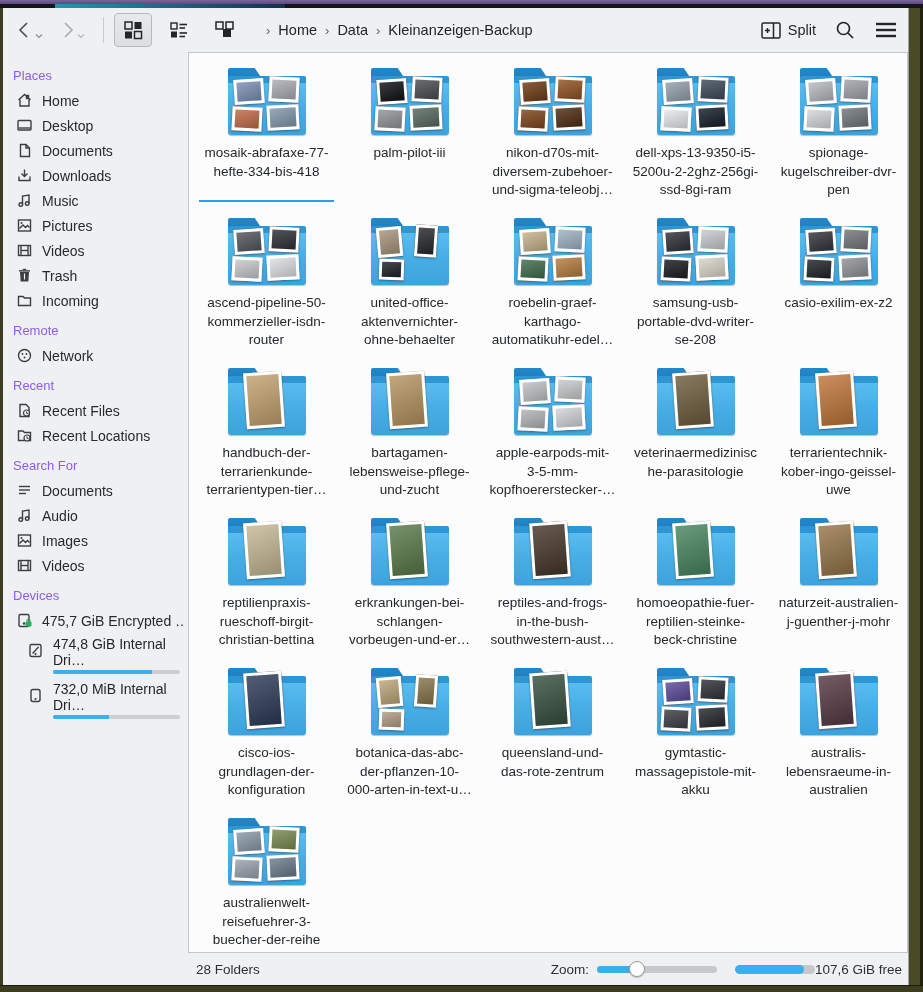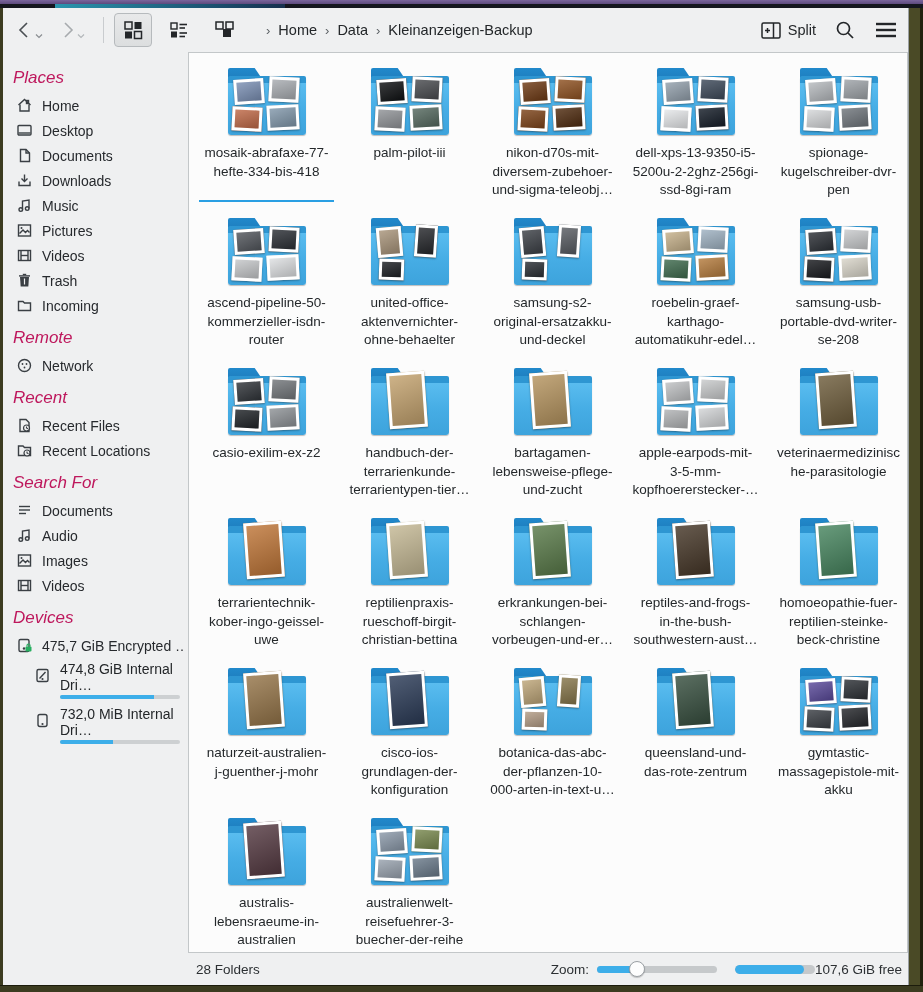--- a/index.html
+++ b/index.html
@@ -29,25 +29,25 @@
   .crumb { padding:2px 4px; cursor:pointer; }
   .crumb.last { font-weight:400; }
   .crumb-sep { color:#5a5f63; margin:0 4px; font-size:13px; }
   .tb-right { margin-left:auto; display:flex; align-items:center; gap:18px;text-align:center; }
   .split-btn { display:flex; align-items:center; gap:7px; font-size:14.5px; cursor:pointer; }
   .icon-btn { cursor:pointer; display:flex; align-items:center; }
 
   
   .body-row { flex:1; display:flex; min-height:0; }
   .sidebar { width:185px; flex:0 0 185px; padding:6px 0 0 0; overflow:hidden; background:#eff0f1; }
-  .side-title { color:#be185d; font-size:17px; padding:10px 0 5px 10px;font-style:italic; }
+  .side-title { color:#8b5cf6; font-size:13px; padding:10px 0 5px 10px; }
   .side-item { display:flex; align-items:center; gap:9px; padding:4px 4px 4px 13px; font-size:14px; color:#26292d; cursor:pointer; }
   .side-item .ic { width:17px; height:17px; flex:0 0 17px; display:flex; align-items:center; justify-content:center; }
   .side-item .lbl { white-space:nowrap; overflow:hidden; }
-  .dev-wrap { padding:3px 8px 3px 31px; cursor:pointer; }
+  .dev-wrap { padding:3px 8px 3px 24px; cursor:pointer; }
   .dev-top { display:flex; align-items:center; gap:9px; font-size:14px; }
   .usage { margin:2px 0 1px 26px; height:4px; background:#cdd0d2; border-radius:2px; overflow:hidden; }
   .usage > div { height:100%; background:#3daee9; }
 
   
   .main-view { flex:1; background:#fcfcfc; border:1px solid #c3c7c9; border-bottom:1px solid #c3c7c9; margin:0; overflow:hidden; position:relative; }
   .grid { display:grid; grid-template-columns:repeat(5,143px); padding:8px 2px 0 6px; }
   .cell { width:143px; height:150px; display:flex; flex-direction:column; align-items:center; cursor:pointer; position:relative; }
   .ficon { position:relative; width:78px; height:58px; margin-top:16px; }
   .fbody { position:absolute; inset:0; background:linear-gradient(180deg,#5ec0f2 0%,#46ade5 55%,#3da3dc 100%); border-radius:2px 3px 3px 3px; box-shadow:0 1px 1px rgba(0,0,0,.25); }
@@ -538,42 +538,20 @@
               <div>aktenvernichter-</div>
               <div>ohne-behaelter</div>
             </div>
           </div>
           <div class="cell">
             <div class="ficon">
               <div class="ftab"></div>
               <div class="fbody">
                 <div class="ftab2"></div>
               </div>
-              <div class="photo" style="left:6px;top:0px;width:25px;height:30px;background:#3c4046;transform:rotate(-5deg)">
-                <div class="sheen"></div>
-              </div>
-              <div class="photo" style="left:44px;top:-2px;width:22px;height:32px;background:#585c62;transform:rotate(4deg)">
-                <div class="sheen"></div>
-              </div>
-              <div class="photo" style="left:8px;top:32px;width:25px;height:21px;background:#2b2f35;transform:rotate(2deg)">
-                <div class="sheen"></div>
-              </div>
-            </div>
-            <div class="flabel">
-              <div>samsung-s2-</div>
-              <div>original-ersatzakku-</div>
-              <div>und-deckel</div>
-            </div>
-          </div>
-          <div class="cell">
-            <div class="ficon">
-              <div class="ftab"></div>
-              <div class="fbody">
-                <div class="ftab2"></div>
-              </div>
               <div class="photo" style="left:6px;top:2px;width:30px;height:25px;background:#c5b08a;transform:rotate(-4deg)">
                 <div class="sheen"></div>
               </div>
               <div class="photo" style="left:41px;top:0px;width:30px;height:25px;background:#9fb2c2;transform:rotate(3deg)">
                 <div class="sheen"></div>
               </div>
               <div class="photo" style="left:4px;top:30px;width:30px;height:24px;background:#3f6b4e;transform:rotate(3deg)">
                 <div class="sheen"></div>
               </div>
               <div class="photo" style="left:39px;top:28px;width:32px;height:25px;background:#b57c3e;transform:rotate(-3deg)">

